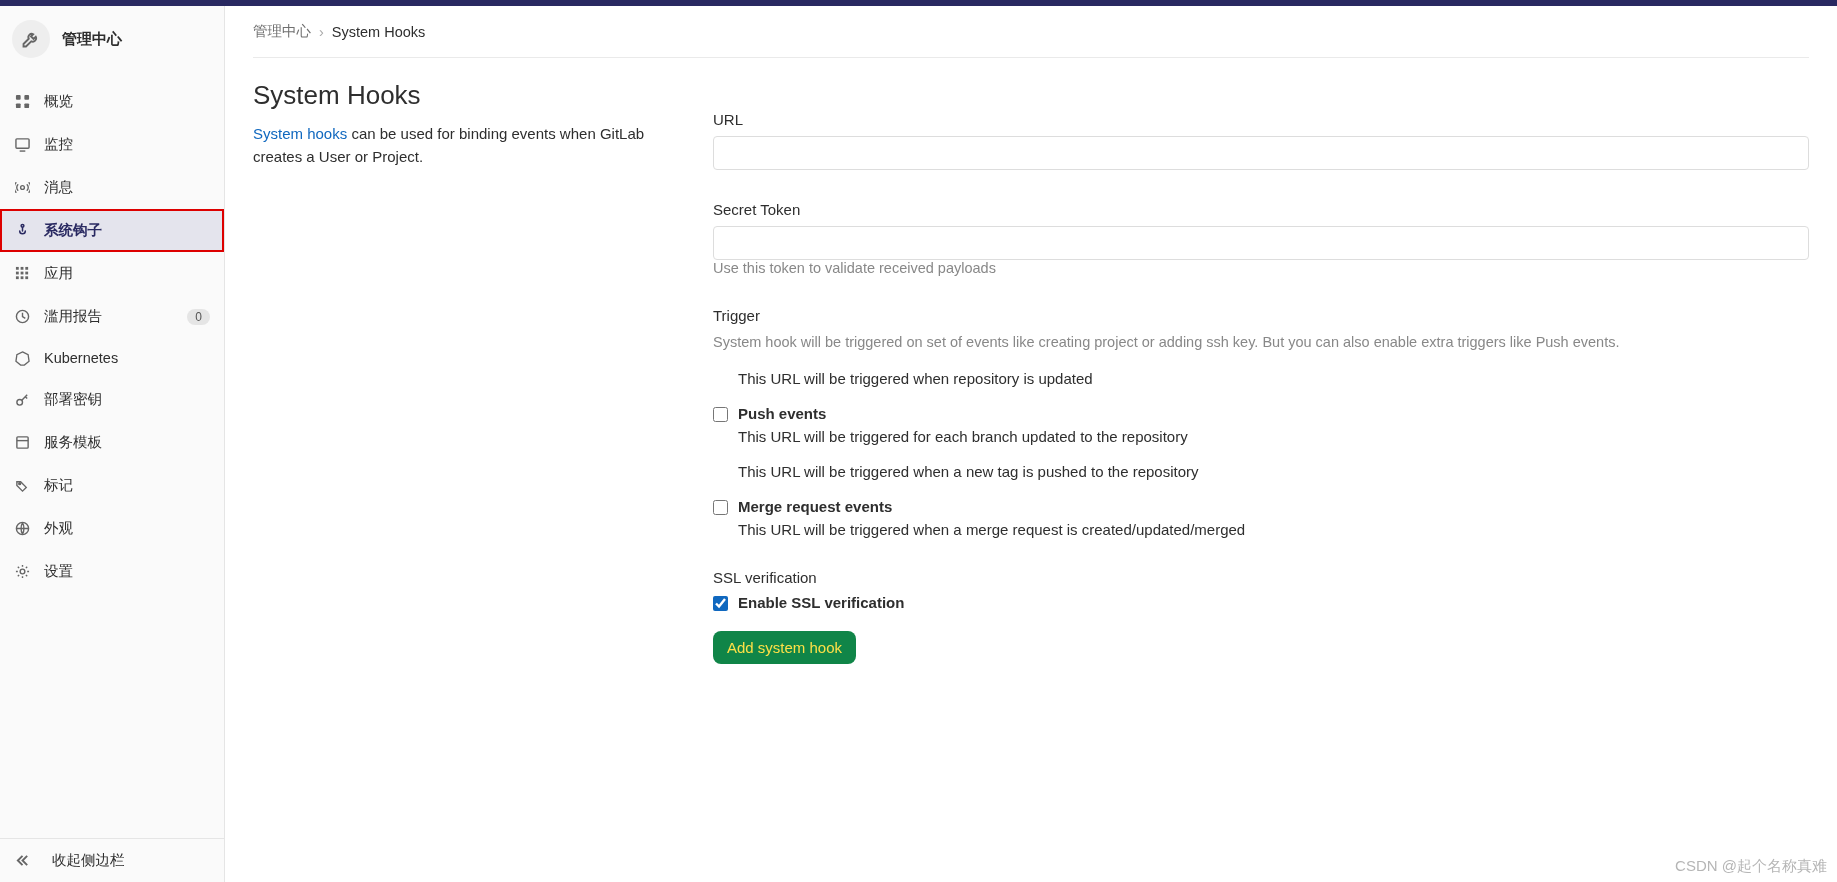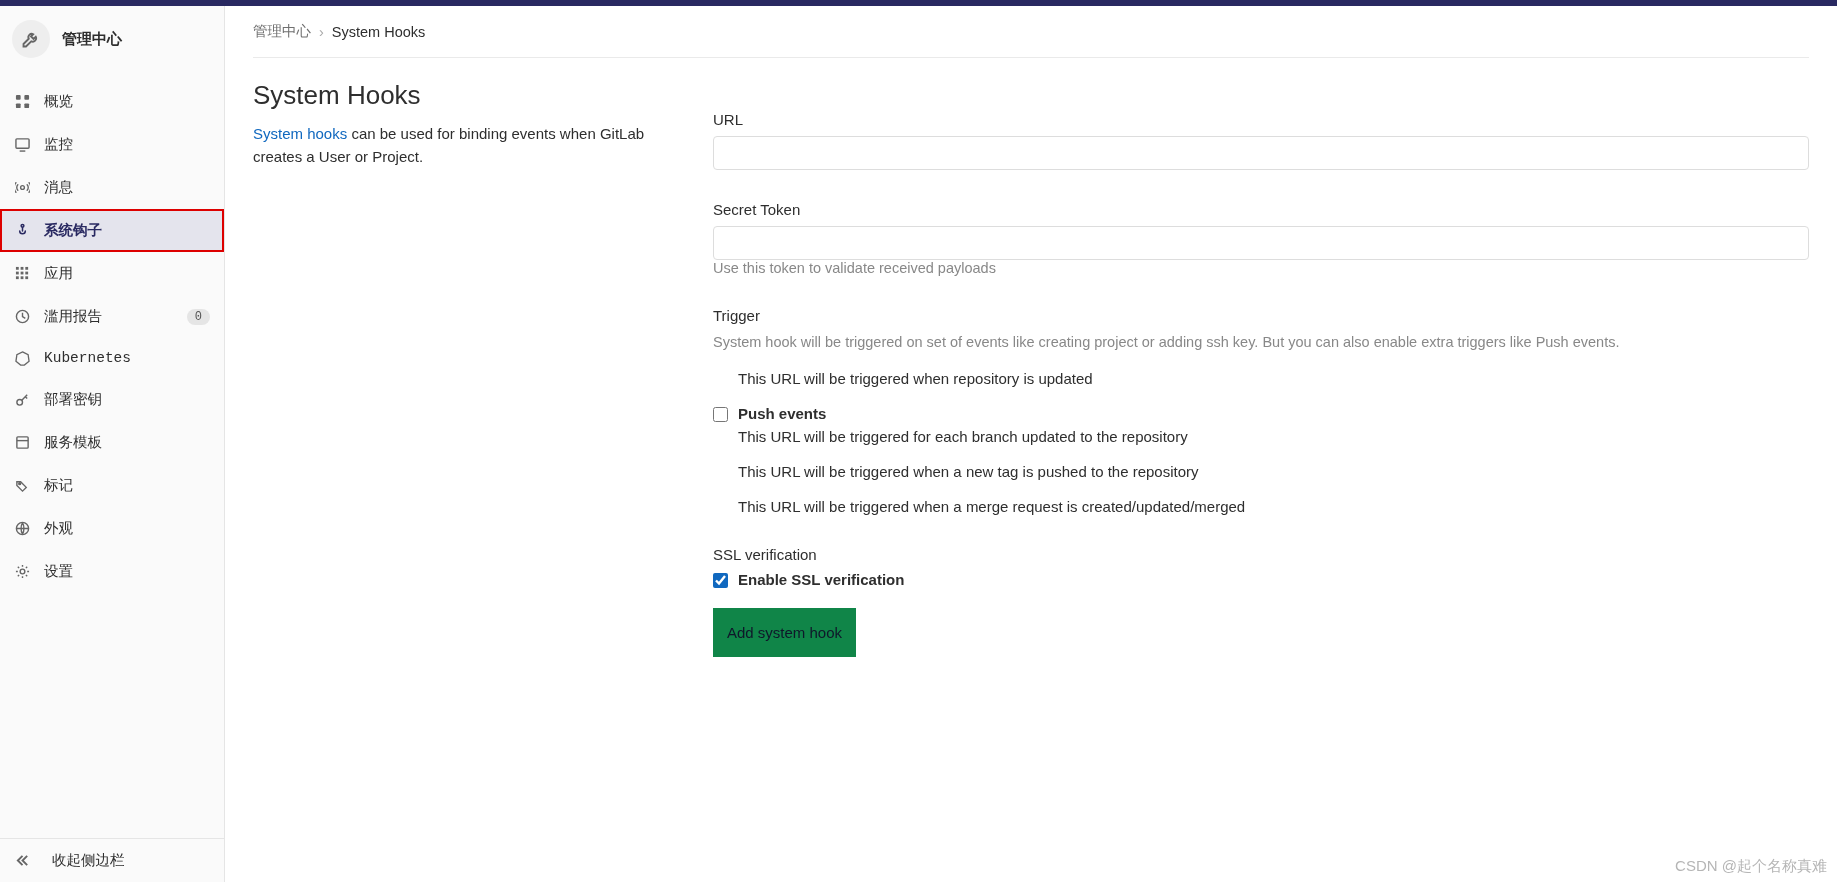--- a/index.html
+++ b/index.html
@@ -42,21 +42,20 @@
       color: #666;
     }
     .sidebar-header-title {
       font-weight: 700;
       font-size: 15px;
       color: #2e2e2e;
     }
     .sidebar-nav {
       flex: 1;
       padding-top: 8px;
-      font-family: Liberation Mono, monospace;
     }
     .sidebar-item {
       display: flex;
       align-items: center;
       padding: 12px 14px;
       gap: 14px;
       color: #2e2e2e;
       cursor: pointer;
       font-size: 14.5px;
     }
@@ -185,24 +184,24 @@
       color: #2e2e2e;
     }
     .checkbox-help {
       color: #2e2e2e;
       font-size: 15px;
       margin-left: 25px;
       margin-bottom: 18px;
     }
     .btn-success {
       background: #108548;
-      color: #0f172a;
+      color: #fde047;
       border: none;
-      border-radius: 0;
-      padding: 16px 14px;
+      border-radius: 8px;
+      padding: 8px 14px;
       font-size: 15px;
       cursor: pointer;
     }
     .watermark {
       position: fixed;
       right: 10px;
       bottom: 6px;
       color: rgba(120,120,120,0.55);
       font-size: 15px;
       pointer-events: none;
@@ -388,20 +387,24 @@
           <div class="checkbox-help">This URL will be triggered when repository is updated</div>
 
           <div class="checkbox-row">
             <input type="checkbox" style="">
             <span class="checkbox-label">Push events</span>
           </div>
           <div class="checkbox-help">This URL will be triggered for each branch updated to the repository</div>
 
           <div class="checkbox-help">This URL will be triggered when a new tag is pushed to the repository</div>
 
+          <div class="checkbox-row">
+            <input type="checkbox" style="">
+            <span class="checkbox-label">Merge request events</span>
+          </div>
           <div class="checkbox-help">This URL will be triggered when a merge request is created/updated/merged</div>
         </div>
 
         <div class="form-group">
           <label class="form-label">SSL verification</label>
           <div class="checkbox-row">
             <input type="checkbox" checked="" style="">
             <span class="checkbox-label">Enable SSL verification</span>
           </div>
         </div>

